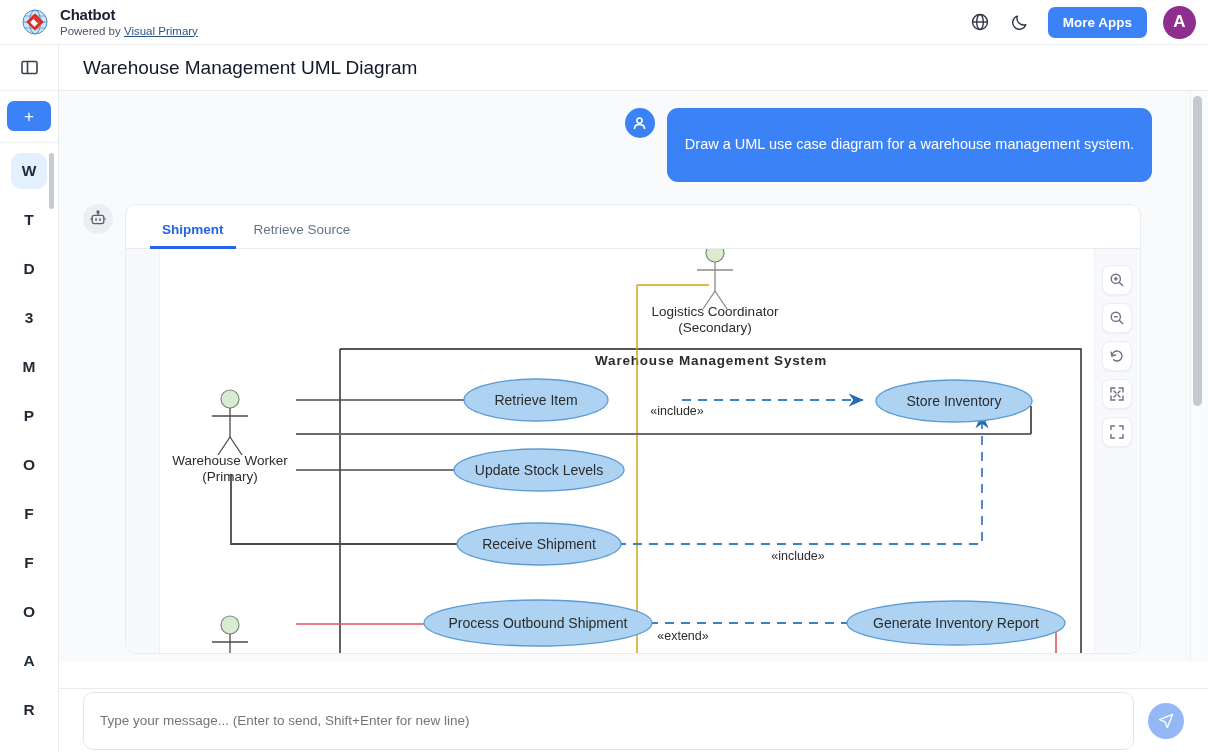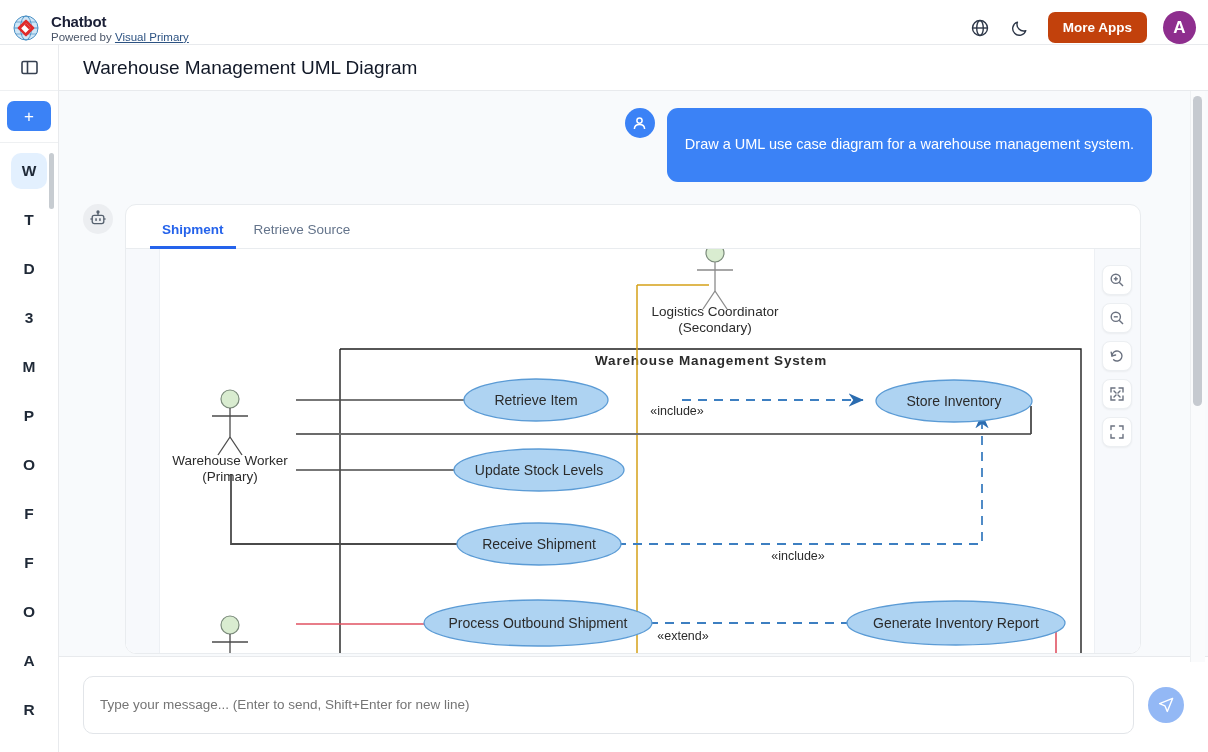--- a/index.html
+++ b/index.html
@@ -8,22 +8,22 @@
     font-family: "Liberation Sans", sans-serif;
     background: #ffffff;
     overflow: hidden;
   }
 
   
   .topbar {
     position: absolute; top: 0; left: 0; width: 1208px; height: 45px;
     background: #ffffff;
     border-bottom: 1px solid #e8eaed;
-    display: flex; align-items: flex-end;
-    padding: 0 12px 0 11px;
+    display: flex; align-items: center;
+    padding: 0 12px 0 20px;
     z-index: 30;
   }
   .brand { display: flex; align-items: center; gap: 10px; }
   .logo-globe {
     width: 30px; height: 30px; flex: 0 0 30px;
     position: relative;
   }
   .brand-text { line-height: 1.15; }
   .brand-title {
     font-size: 15px; font-weight: bold; color: #1a1f36; letter-spacing: -0.2px;
@@ -33,21 +33,21 @@
     color: #2c5282; text-decoration: underline; cursor: pointer;
   }
   .topbar-right {
     margin-left: auto; display: flex; align-items: center; gap: 16px;
   }
   .icon-btn {
     width: 24px; height: 24px; display: flex; align-items: center; justify-content: center;
     color: #2d3748; cursor: pointer; background: none; border: none;
   }
   .more-apps {
-    background: #c2410c; color: #fff; border: none; border-radius: 7px;
+    background: #3b82f6; color: #fff; border: none; border-radius: 7px;
     font-size: 13.5px; font-weight: bold; padding: 8px 15px; cursor: pointer;
     font-family: "Liberation Sans", sans-serif;
   }
   .avatar {
     width: 33px; height: 33px; border-radius: 50%; background: #8e2e8e;
     color: #fff; font-size: 17px; font-weight: bold;
     display: flex; align-items: center; justify-content: center; cursor: pointer;
   }
 
   
@@ -170,21 +170,21 @@
     position: absolute; right: 6px; top: 5px; width: 9px; height: 310px;
     background: #c6cad0; border-radius: 5px; z-index: 9; cursor: pointer;
   }
   .chat-sb-track {
     position: absolute; right: 3px; top: 0; width: 15px; height: 571px;
     background: #fafbfc; border-left: 1px solid #eef0f2; z-index: 8;
   }
 
   
   .composer {
-    position: absolute; bottom: 0; left: 59px; width: 1149px; height: 96px;
+    position: absolute; bottom: 0; left: 59px; width: 1149px; height: 64px;
     background: #fff; border-top: 1px solid #e8eaed;
     display: flex; align-items: center; padding: 0 24px 0 24px; gap: 14px;
   }
   .composer-box {
     flex: 1; height: 58px; border: 1px solid #e2e5e9; border-radius: 10px;
     display: flex; align-items: center; padding: 0 16px;
     background: #fff;
   }
   .composer-box .ph {
     font-size: 13.5px; color: #9aa3ad;

